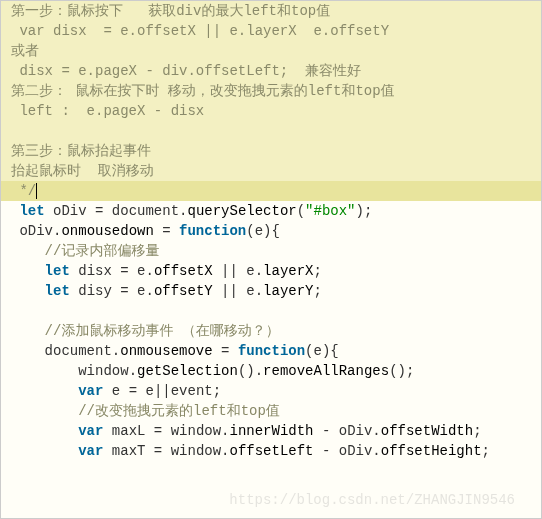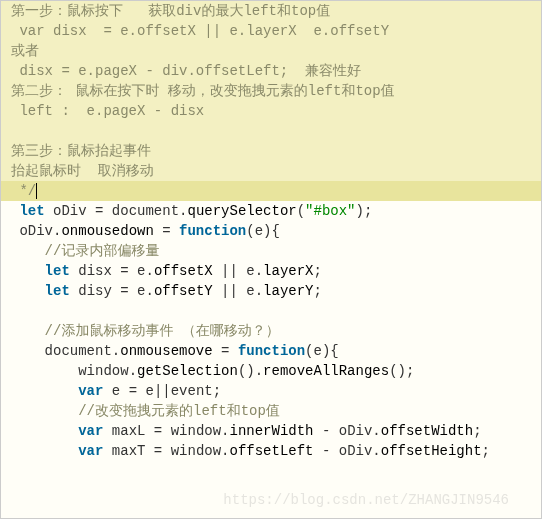--- a/index.html
+++ b/index.html
@@ -37,21 +37,21 @@
   .cursor {
     display: inline-block;
     width: 1px;
     height: 16px;
     background: #000;
     vertical-align: middle;
     margin-left: 0px;
   }
   .watermark {
     position: absolute;
-    right: 32px;
+    right: 26px;
     bottom: 8px;
     color: rgba(150,150,150,0.25);
     font-size: 14px;
     pointer-events: none;
   }
 </style>
 </head>
 <body>
 
 <div class="editor">

